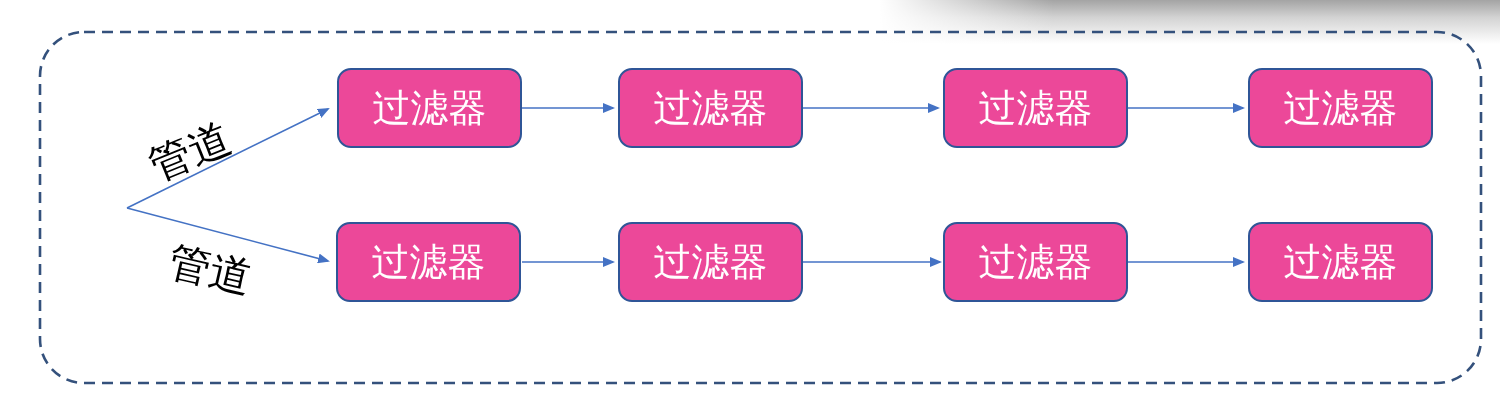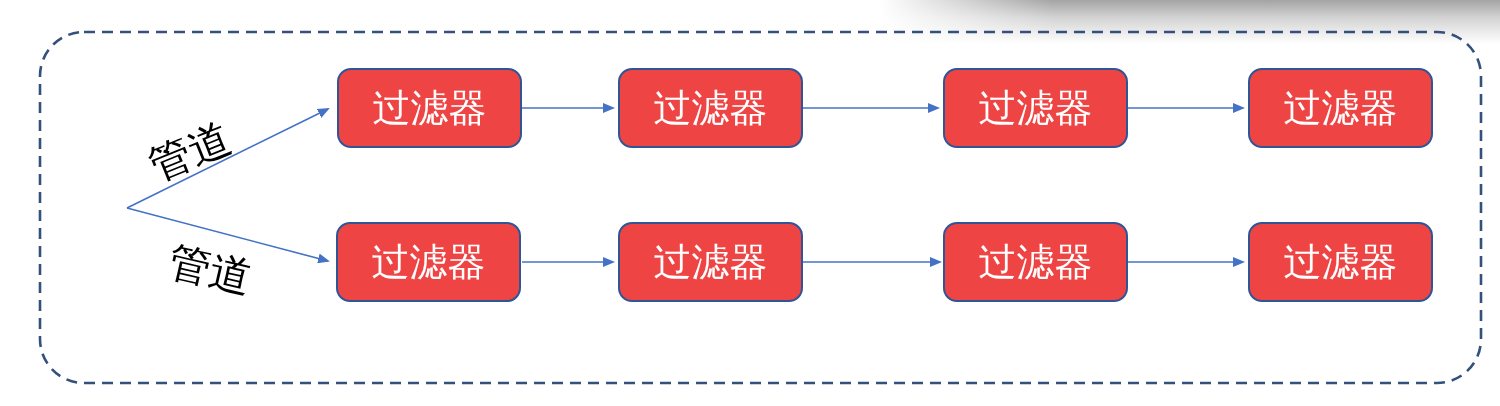--- a/index.html
+++ b/index.html
@@ -29,21 +29,21 @@
   }
   .lines {
     position: absolute;
     left: 0;
     top: 0;
   }
   .fbox {
     position: absolute;
     width: 185px;
     height: 80px;
-    background: #ef4444;
+    background: #ec4899;
     border: 2px solid #2F5597;
     border-radius: 14px;
     box-sizing: border-box;
     display: flex;
     align-items: center;
     justify-content: center;
   }
   .fbox-label {
     color: #ffffff;
     font-size: 38px;

